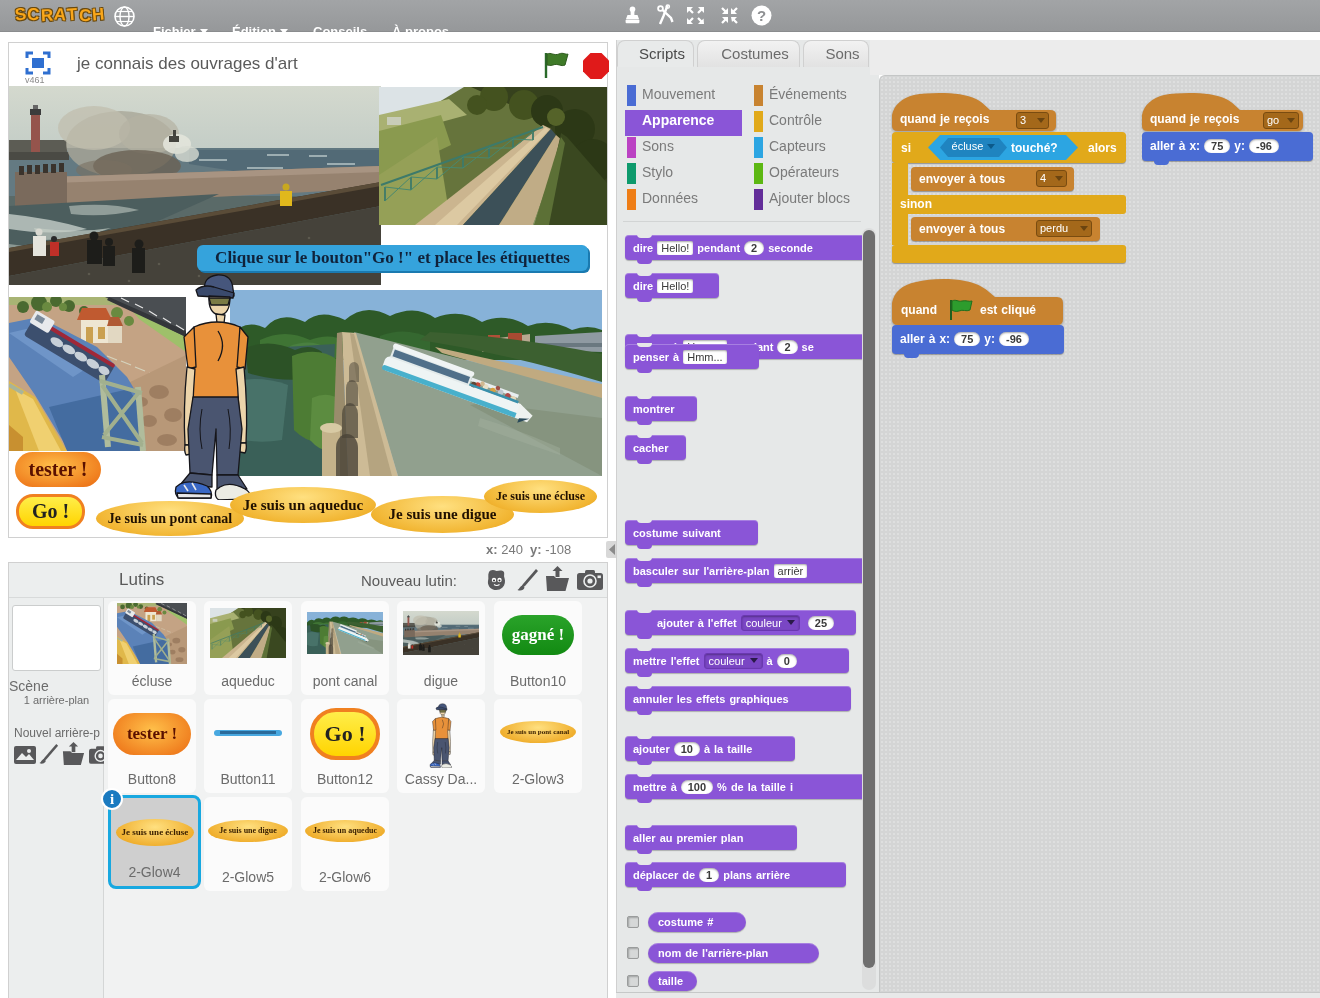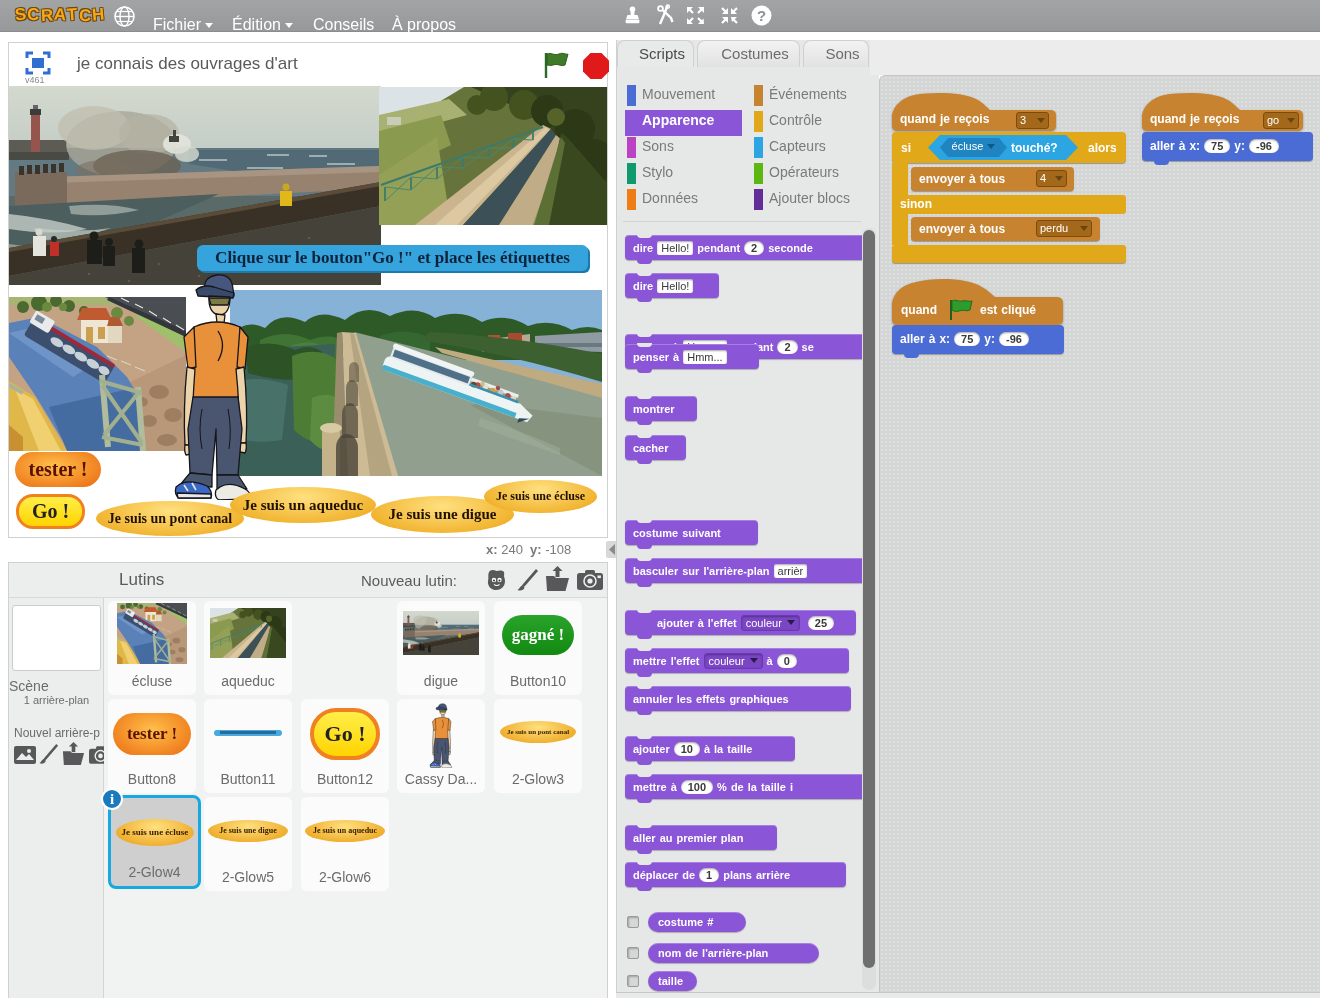--- a/index.html
+++ b/index.html
@@ -1,21 +1,21 @@
 <!DOCTYPE html>
 <html><head><meta charset="utf-8">
 <style>
 *{margin:0;padding:0;box-sizing:border-box;}
 html,body{width:1320px;height:998px;overflow:hidden;background:#fff;font-family:"Liberation Sans",sans-serif;}
 #app{position:relative;width:1320px;height:998px;}
 .abs{position:absolute;}
 
 #topbar{position:absolute;left:0;top:0;width:1320px;height:32px;background:linear-gradient(#a2a4a6,#96989a);border-bottom:1px solid #8a8c8e;}
 #logo{position:absolute;left:15px;top:5px;color:#f9a61a;font-weight:bold;font-size:17px;letter-spacing:1px;text-shadow:-1px -1px 0 #6a4a10,1px -1px 0 #6a4a10,-1px 1px 0 #6a4a10,1px 1px 0 #6a4a10;}
-.menuitem{position:absolute;top:16px;color:#fff;font-weight:normal;font-size:16px;}
+.menuitem{position:absolute;top:24px;color:#fff;font-weight:bold;font-size:13px;}
 .mcaret{display:inline-block;width:0;height:0;border-left:4px solid transparent;border-right:4px solid transparent;border-top:5px solid #fff;vertical-align:2px;margin-left:4px;}
 
 #stagePanel{position:absolute;left:8px;top:42px;width:600px;height:496px;background:#fff;border:1px solid #d0d0d0;}
 #stageTitle{position:absolute;left:0;top:0;width:598px;height:42px;background:#fff;}
 #projName{position:absolute;left:68px;top:11px;font-size:17px;color:#5a5a5a;}
 #xybar{position:absolute;left:8px;top:538px;width:600px;height:24px;background:#fff;}
 #spritePanel{position:absolute;left:8px;top:562px;width:600px;height:436px;background:#f1f2f2;border:1px solid #d0d0d0;border-bottom:none;}
 #spriteHeader{position:absolute;left:0;top:0;width:598px;height:35px;background:#eceeee;border-bottom:1px solid #d8dada;}
 #sceneCol{position:absolute;left:0;top:35px;width:95px;height:400px;background:#eceeee;border-right:1px solid #d4d6d6;}
 #spriteArea{position:absolute;left:95px;top:35px;width:503px;height:400px;background:#f1f2f2;}
@@ -479,20 +479,26 @@
             <use href="#p3"></use>
           </svg>
         <div class="slabel">écluse</div>
       </div>
       <div class="scell" style="left:100px;top:3px;">
         <svg class="abs" style="left:6px;top:7px" width="76" height="50" viewBox="0 0 228 138" preserveAspectRatio="none">
             <use href="#p2"></use>
           </svg>
         <div class="slabel">aqueduc</div>
       </div>
+      <div class="scell" style="left:197px;top:3px;">
+        <svg class="abs" style="left:6px;top:11px" width="76" height="42" viewBox="0 0 372 186" preserveAspectRatio="none">
+            <use href="#p4"></use>
+          </svg>
+        <div class="slabel">pont canal</div>
+      </div>
       <div class="scell" style="left:293px;top:3px;">
         <svg class="abs" style="left:6px;top:10px" width="76" height="44" viewBox="0 0 372 199" preserveAspectRatio="none">
             <use href="#p1"></use>
           </svg>
         <div class="slabel">digue</div>
       </div>
       <div class="scell" style="left:390px;top:3px;">
         <div class="abs" style="left:8px;top:14px;width:72px;height:40px;background:linear-gradient(#2aa32a,#128a12);border-radius:20px;color:#fff;font-family:'Liberation Serif',serif;font-weight:bold;font-size:17px;text-align:center;line-height:40px;">gagné !</div>
         <div class="slabel">Button10</div>
       </div>
@@ -589,21 +595,21 @@
   <div class="blk" style="left:625px;top:344px;width:134px;">penser<span class="ws"></span>à<span class="tin">Hmm...</span><div class="notch"></div><div class="bump"></div></div>
   <div class="blk" style="left:625px;top:396px;width:72px;">montrer<div class="notch"></div><div class="bump"></div></div>
   <div class="blk" style="left:625px;top:435px;width:61px;">cacher<div class="notch"></div><div class="bump"></div></div>
   <div class="blk" style="left:625px;top:520px;width:133px;">costume<span class="ws"></span>suivant<div class="notch"></div><div class="bump"></div></div>
   <div class="blk" style="left:625px;top:558px;width:247px;">basculer<span class="ws"></span>sur<span class="ws"></span>l'arrière-plan<span class="tin">arrièr</span><div class="notch"></div><div class="bump"></div></div>
   <div class="blk" style="left:625px;top:610px;width:231px;padding-left:32px;">ajouter<span class="ws"></span>à<span class="ws"></span>l'effet<span class="ddp">couleur<span class="dtri"></span></span><span class="nin">25</span><div class="notch"></div><div class="bump"></div></div>
   <div class="blk" style="left:625px;top:648px;width:224px;">mettre<span class="ws"></span>l'effet<span class="ddp">couleur<span class="dtri"></span></span>à<span class="nin">0</span><div class="notch"></div><div class="bump"></div></div>
   <div class="blk" style="left:625px;top:686px;width:226px;">annuler<span class="ws"></span>les<span class="ws"></span>effets<span class="ws"></span>graphiques<div class="notch"></div><div class="bump"></div></div>
   <div class="blk" style="left:625px;top:736px;width:170px;">ajouter<span class="nin">10</span>à<span class="ws"></span>la<span class="ws"></span>taille<div class="notch"></div><div class="bump"></div></div>
   <div class="blk" style="left:625px;top:774px;width:247px;">mettre<span class="ws"></span>à<span class="nin">100</span>%<span class="ws"></span>de<span class="ws"></span>la<span class="ws"></span>taille<span class="ws"></span>i<div class="notch"></div><div class="bump"></div></div>
-  <div class="blk" style="left:625px;top:825px;width:152px;">aller<span class="ws"></span>au<span class="ws"></span>premier<span class="ws"></span>plan<div class="notch"></div><div class="bump"></div></div>
+  <div class="blk" style="left:625px;top:825px;width:172px;">aller<span class="ws"></span>au<span class="ws"></span>premier<span class="ws"></span>plan<div class="notch"></div><div class="bump"></div></div>
   <div class="blk" style="left:625px;top:862px;width:221px;">déplacer<span class="ws"></span>de<span class="nin">1</span>plans<span class="ws"></span>arrière<div class="notch"></div><div class="bump"></div></div>
   <div class="cbx" style="left:627px;top:916px;"></div>
   <div class="rep" style="left:648px;top:912px;width:98px;">costume<span class="ws"></span>#</div>
   <div class="cbx" style="left:627px;top:947px;"></div>
   <div class="rep" style="left:648px;top:943px;width:171px;">nom<span class="ws"></span>de<span class="ws"></span>l'arrière-plan</div>
   <div class="cbx" style="left:627px;top:975px;"></div>
   <div class="rep" style="left:648px;top:971px;width:49px;">taille</div>
   <div id="palScroll">
       <div id="palThumb"></div>
     </div>

